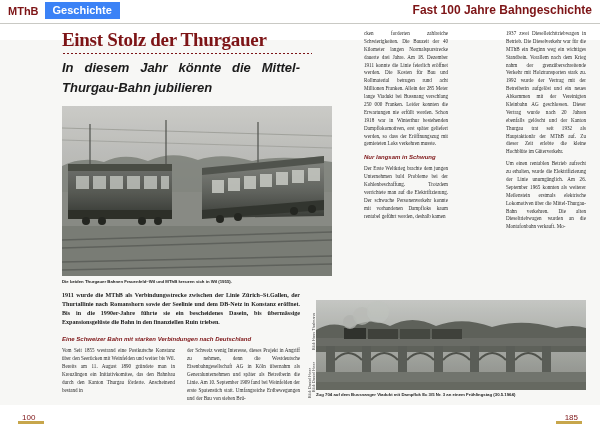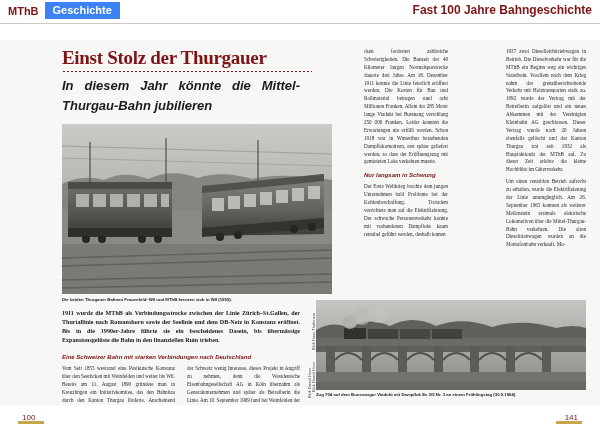--- a/index.html
+++ b/index.html
@@ -39,21 +39,21 @@
     position:absolute; right:8px; top:3px;
     font-family:"Liberation Sans", sans-serif;
     font-weight:bold; font-size:12px; color:#7d1416;
   }
   .hdr-rule {
     position:absolute; left:0; top:23px; width:600px; height:1px;
     background:#c9c9c4;
   }
   
   .col {
-    position:absolute; top:48px;
+    position:absolute; top:30px;
     font-size:5.1px; line-height:1.55; color:#2a2a2a;
     text-align:justify;
     padding-left:48px;
   }
   .col1 { left:14px;  width:286px; }
   .col2 { left:316px; width:132px; }
   .col3 { left:458px; width:128px; }
 
   
   .title {
@@ -342,15 +342,15 @@
 
   <div class="credit-v" style="left:307px; top:398px;">Bild: Daniel Heer</div>
   <div class="credit-v" style="left:311px; top:392px;">Bild: Daniel Heer</div>
   <div class="credit-v" style="left:311px; top:350px;">Bild: Hans Thalmann</div>
 
   <div class="footer-rule"></div>
   <div class="footer-bar"></div>
   <div class="pg-mark pg-mark-l"></div>
   <div class="pg-mark pg-mark-r"></div>
   <div class="pg pg-left">100</div>
-  <div class="pg pg-right">141</div>
+  <div class="pg pg-right">185</div>
 
 </div>
 
 </body></html>

